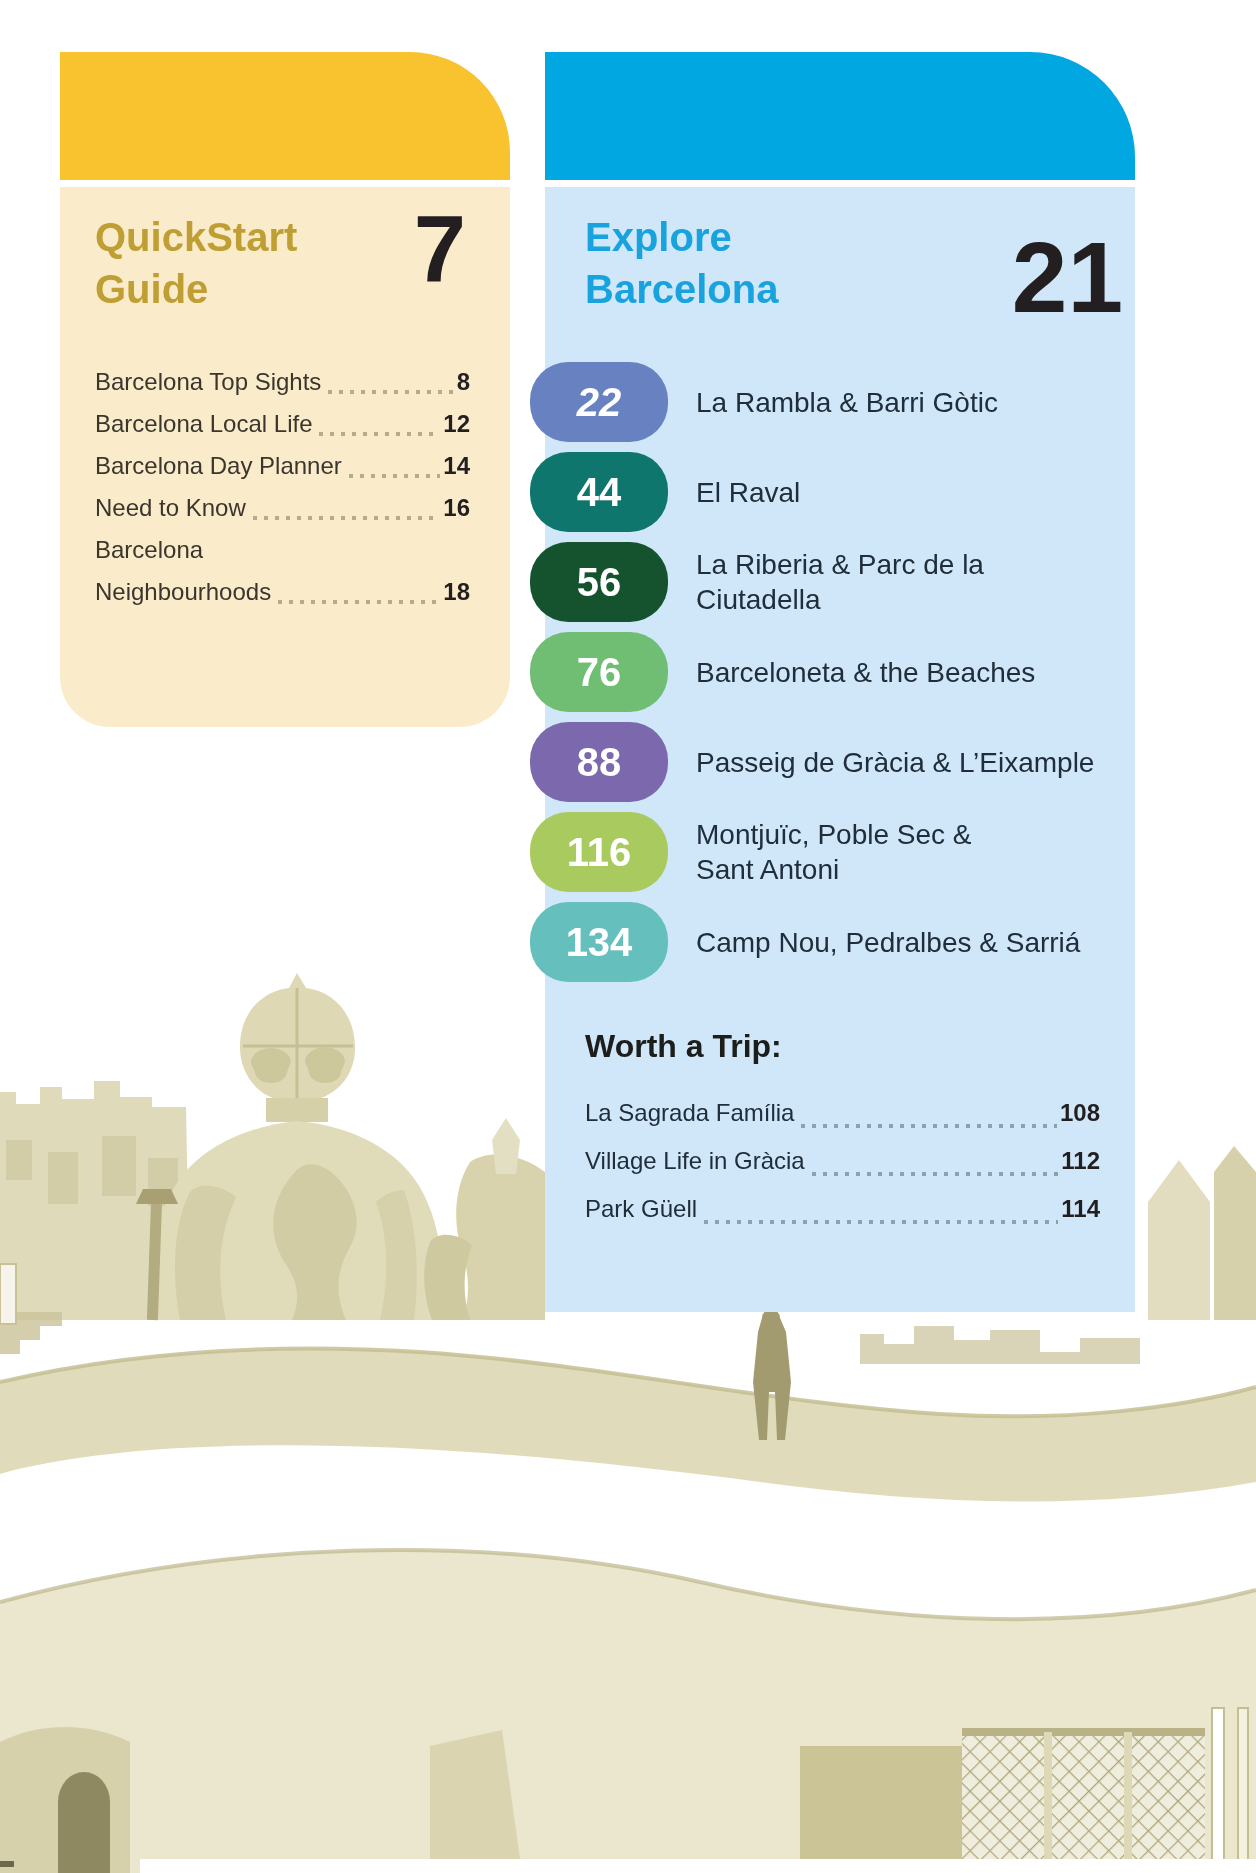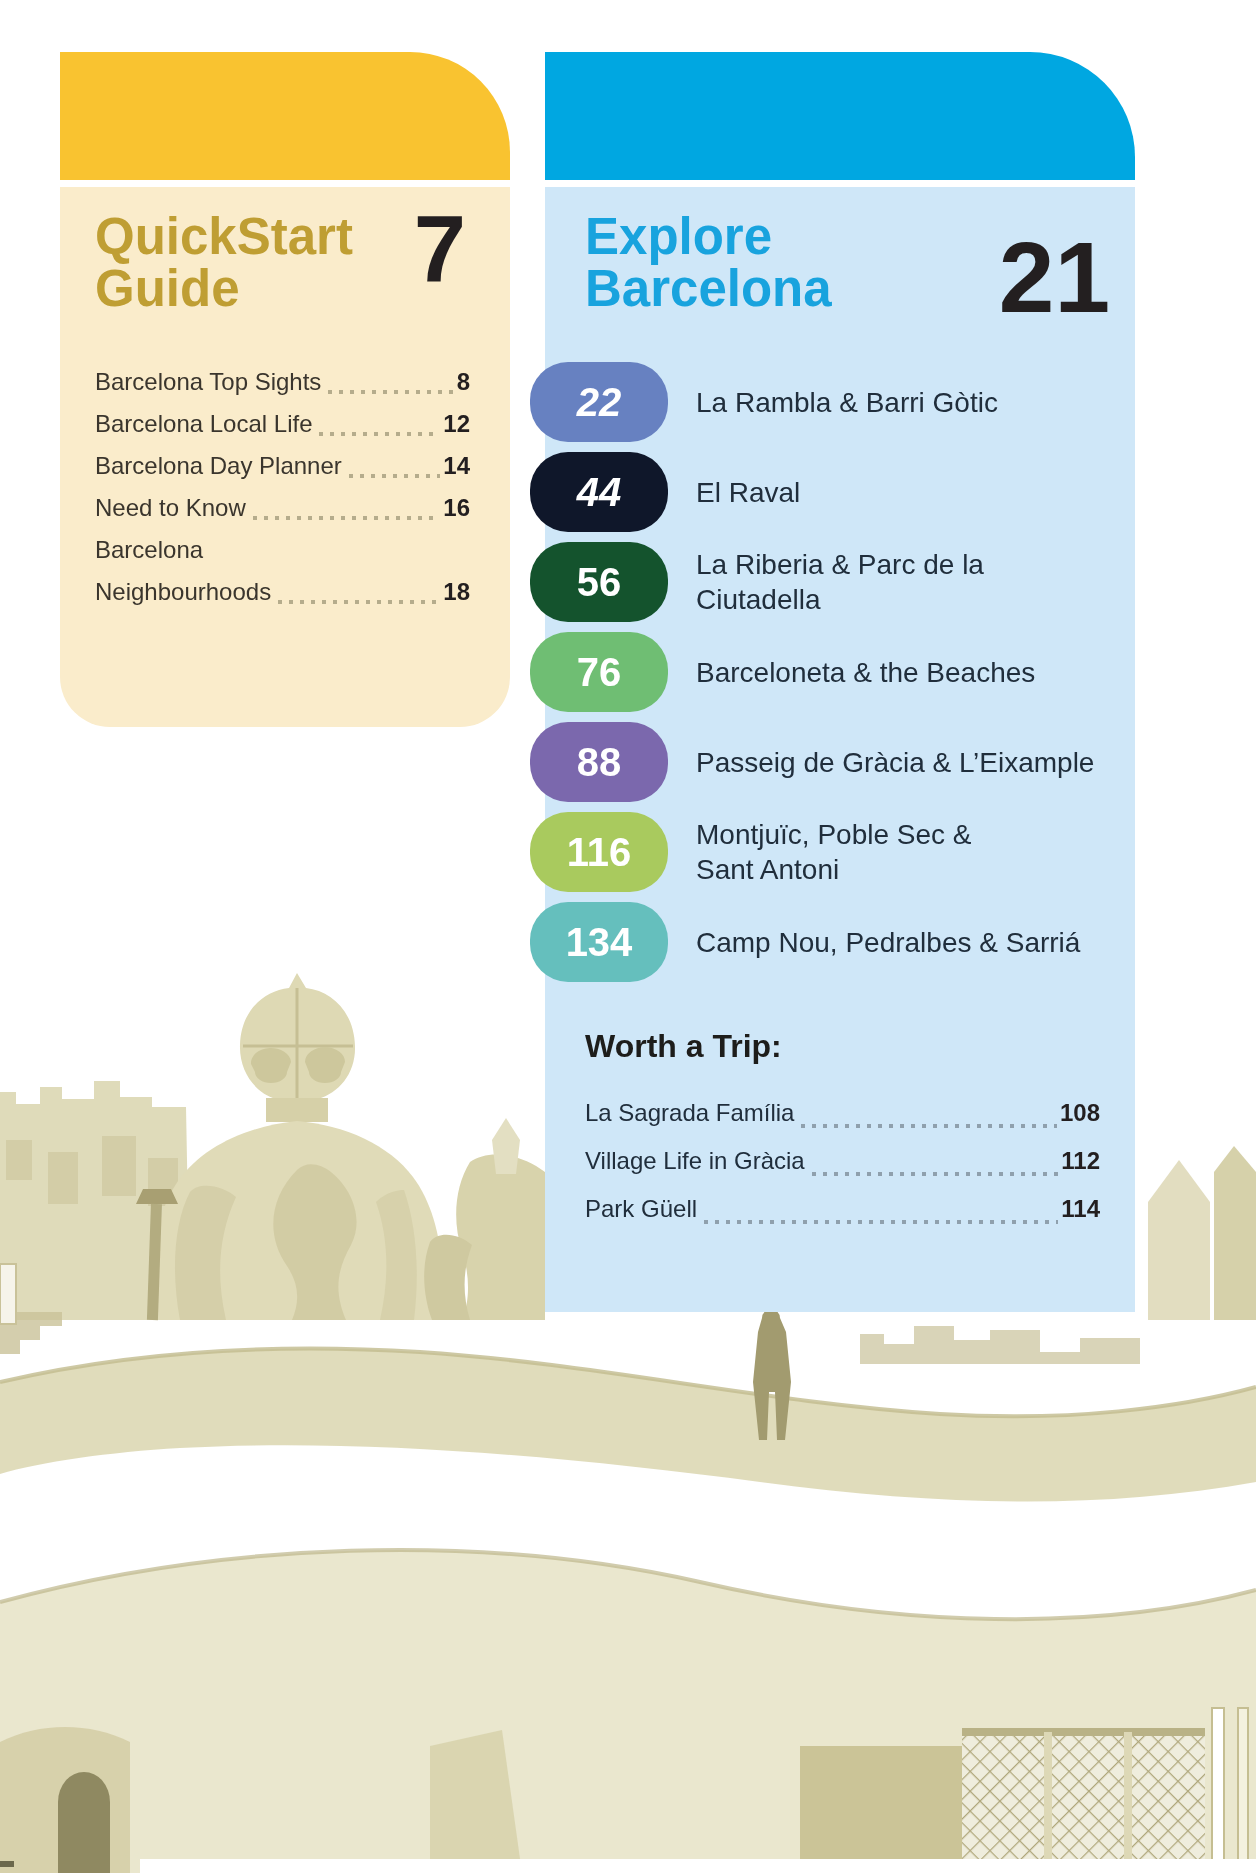--- a/index.html
+++ b/index.html
@@ -21,29 +21,29 @@
     background:#faeccb;border-radius:0 0 50px 50px;
     padding:24px 40px 0 35px;
   }
   .panel-blue{
     left:545px;top:187px;width:590px;height:1125px;
     background:#cfe7f8;
     padding:24px 35px 8px 40px;
   }
   
   .section-title{
-    margin:0;font-size:51px;line-height:52px;font-weight:bold;width:270px;
+    margin:0;font-size:40px;line-height:52px;font-weight:bold;width:270px;
   }
   .title-gold{color:#bf9e33;}
   .title-cyan{color:#18a3de;}
   .big-number{
     position:absolute;line-height:1;font-weight:bold;color:#231f20;
   }
   .big-number.n7{top:16px;right:44px;font-size:94px;}
-  .big-number.n21{top:40px;right:25px;font-size:100px;}
+  .big-number.n21{top:40px;right:12px;font-size:100px;}
   
   .toc-list{margin-top:46px;}
   .toc-row{display:flex;align-items:flex-end;font-size:24px;line-height:42px;}
   .toc-label{white-space:pre-line;}
   .cream-text .toc-label{color:#3a352d;}
   .blue-text .toc-label{color:#202e3c;}
   .toc-dots{
     flex:1;height:4px;min-width:18px;margin:0 3px 9px 7px;
     background-image:repeating-linear-gradient(90deg,#b5ac8c 0 4px,transparent 4px 11px);
   }
@@ -193,21 +193,21 @@
     <h2 class="section-title title-cyan">Explore Barcelona</h2>
     <div class="big-number n21">21</div>
 
     <div class="chapter-list">
   <div class="chapter-row">
     <span class="chapter-badge" style="background: rgb(103, 129, 193); font-style: italic;">22</span>
     <span class="chapter-label">La Rambla &amp; Barri Gòtic</span>
   </div>
 
   <div class="chapter-row">
-    <span class="chapter-badge" style="background: #0f172a; font-style: italic;">44</span>
+    <span class="chapter-badge" style="background: #0f766e;">44</span>
     <span class="chapter-label">El Raval</span>
   </div>
 
   <div class="chapter-row">
     <span class="chapter-badge" style="background: #14532d;">56</span>
     <span class="chapter-label">La Riberia &amp; Parc de la
 Ciutadella</span>
   </div>
 
   <div class="chapter-row">

